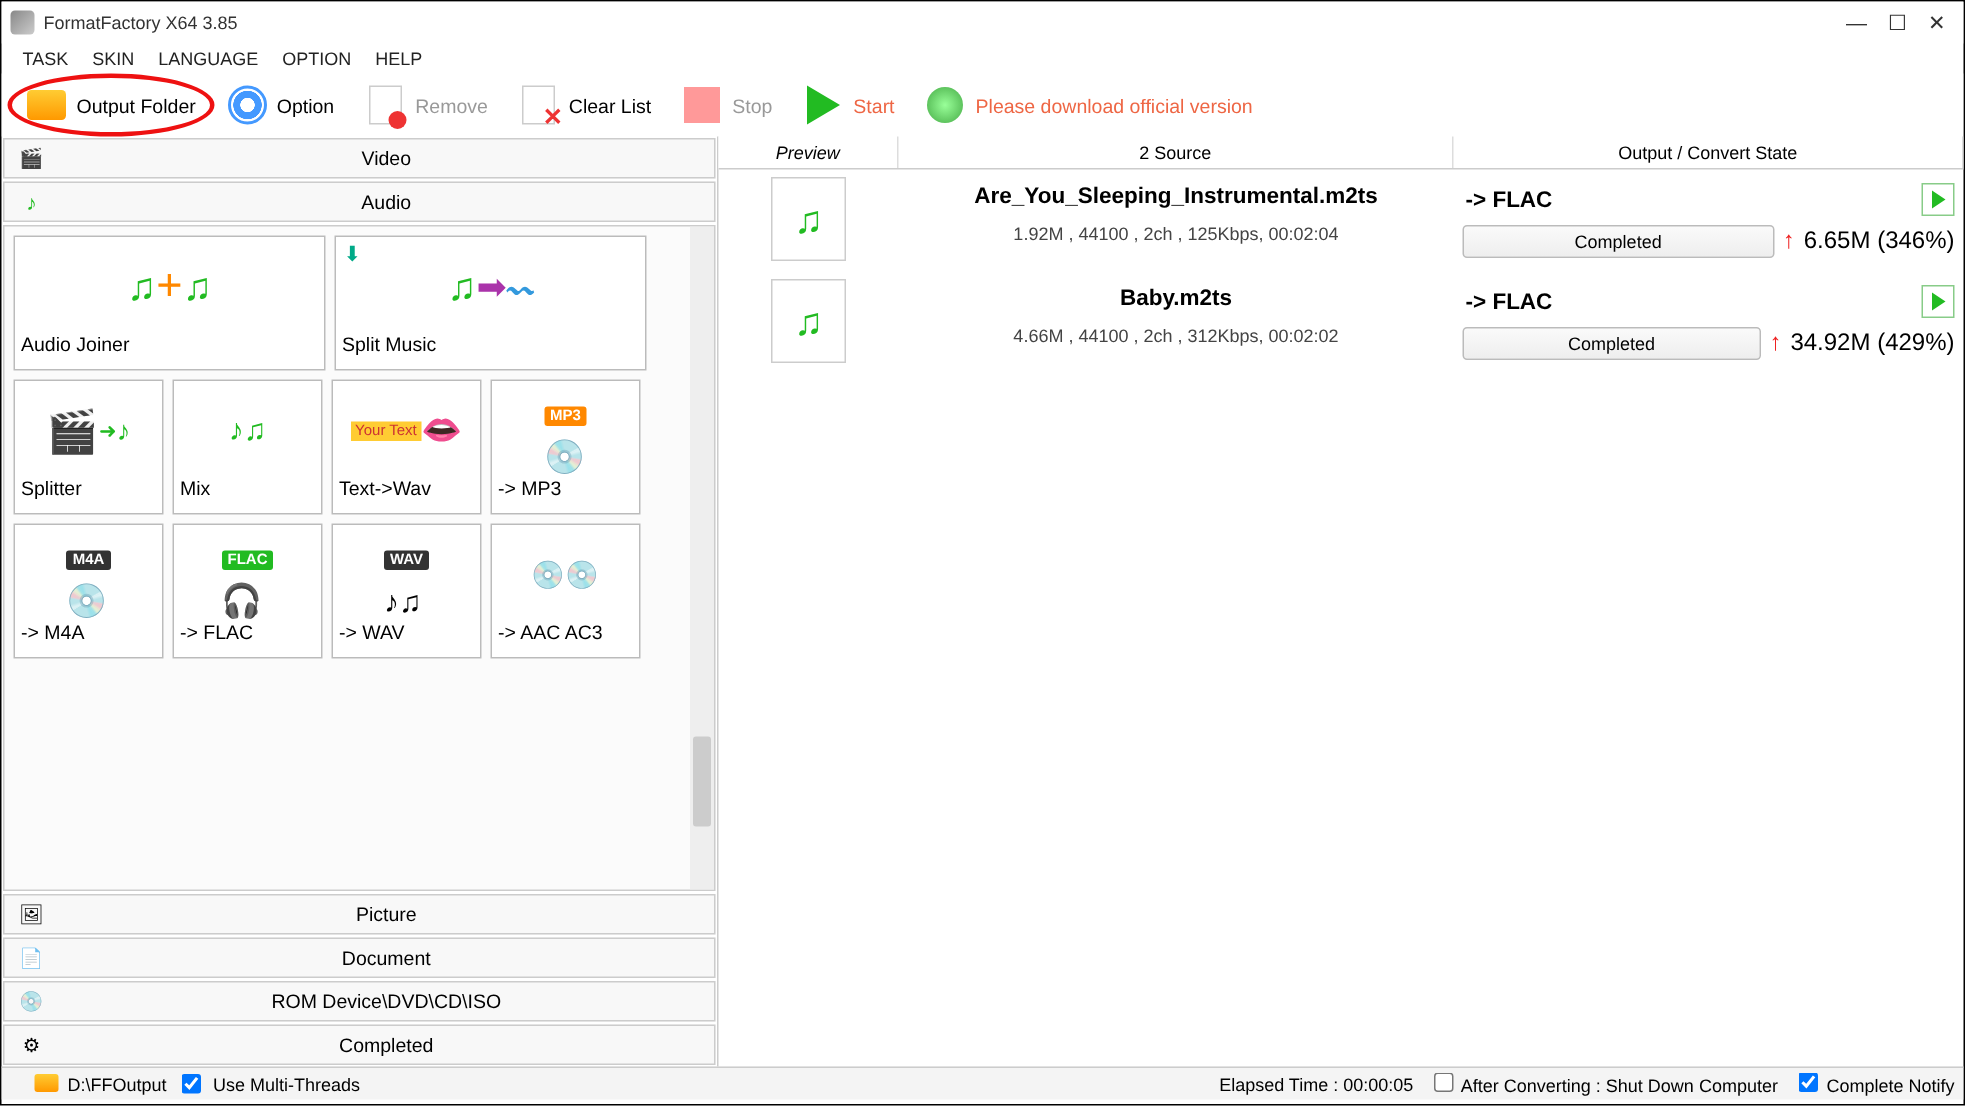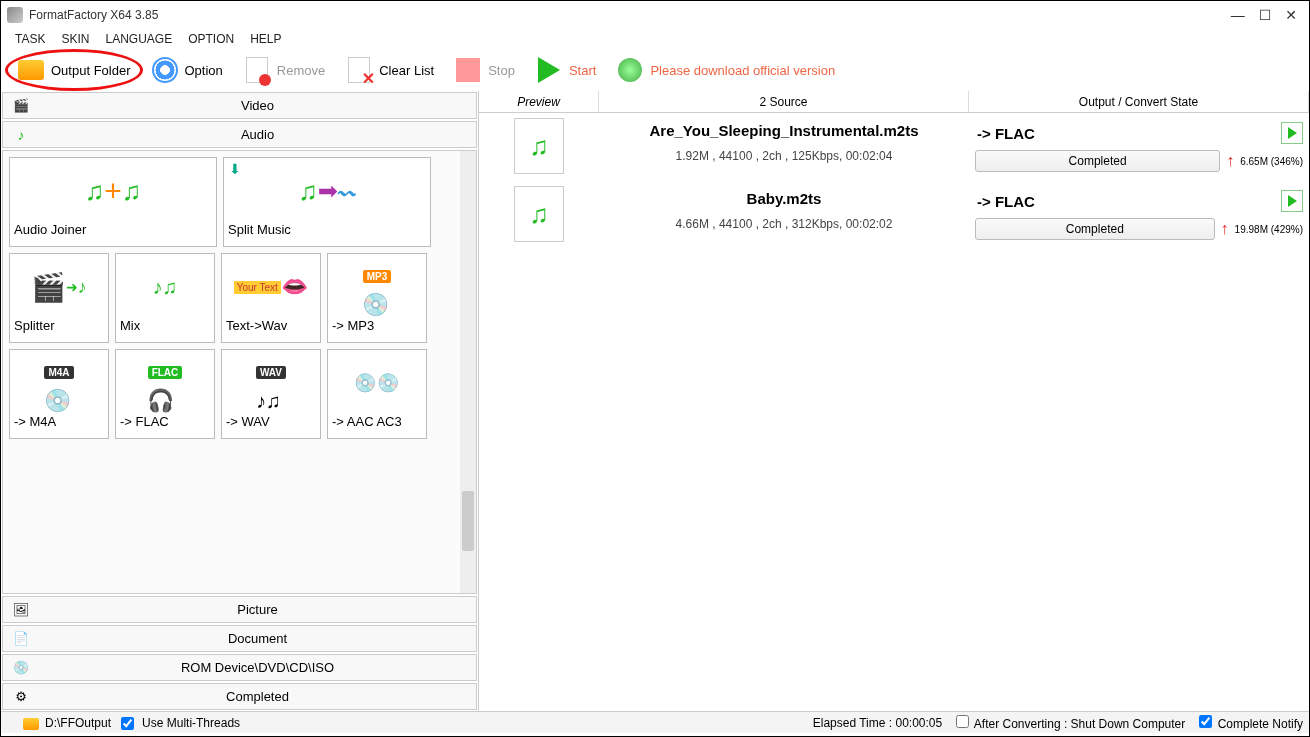--- a/index.html
+++ b/index.html
@@ -55,23 +55,23 @@
 .file-row .src { flex: 1; text-align: center; }
 .file-row .src .fname { font-size: 15px; font-weight: bold; padding: 6px 0 10px 0; }
 .file-row .src .finfo { font-size: 12px; color: #444; }
 .file-row .out { width: 340px; padding: 0 6px; }
 .out .target { font-size: 15px; font-weight: bold; padding: 6px 0 6px 2px; display: flex; align-items: center; justify-content: space-between; }
 .play-btn { width: 22px; height: 22px; border: 1px solid #8c8; display: flex; align-items: center; justify-content: center; cursor: pointer; }
 .play-btn::before { content: ""; border-left: 9px solid #2b2; border-top: 6px solid transparent; border-bottom: 6px solid transparent; }
 .out .status-row { display: flex; align-items: center; gap: 6px; }
 .completed-btn { flex: 1; height: 22px; background: linear-gradient(#fafafa,#eee); border: 1px solid #bbb; border-radius: 3px; font-size: 12px; display: flex; align-items: center; justify-content: center; cursor: pointer; }
 .up-arrow { color: #e22; font-size: 16px; }
-.size-pct { font-size: 10px; white-space: nowrap; }
+.size-pct { font-size: 16px; white-space: nowrap; }
 .statusbar { height: 22px; background: #f4f4f4; border-top: 1px solid #ccc; display: flex; align-items: center; padding: 0 6px; font-size: 12px; gap: 8px; }
-.statusbar .sb-left { display: flex; align-items: flex-end; gap: 6px; padding-left: 16px; }
+.statusbar .sb-left { display: flex; align-items: flex-start; gap: 6px; padding-left: 16px; }
 .statusbar .sb-right { margin-left: auto; display: flex; align-items: center; gap: 10px; }
 .sb-folder { width: 16px; height: 12px; background: linear-gradient(#fc3,#f90); border-radius: 2px; }
 input[type=checkbox] { margin: 0 2px 0 4px; }
 .note-icon { color: #2b2; font-size: 26px; }
 </style>
 </head>
 <body>
 
 <div class="titlebar">
   <div class="app-icon"></div>
@@ -282,21 +282,21 @@
         <div class="finfo">4.66M , 44100 , 2ch , 312Kbps, 00:02:02</div>
       </div>
       <div class="out">
         <div class="target">
           <span>-&gt;  FLAC</span>
           <div class="play-btn"></div>
         </div>
         <div class="status-row">
           <div class="completed-btn">Completed</div>
           <span class="up-arrow">↑</span>
-          <span class="size-pct"><span>19.98M</span>&nbsp;<span>(429%)</span></span>
+          <span class="size-pct"><span>34.92M</span>&nbsp;<span>(429%)</span></span>
         </div>
       </div>
     </div>
 
   </div>
 </div>
 
 <div class="statusbar">
   <div class="sb-left">
     <div class="sb-folder"></div>

